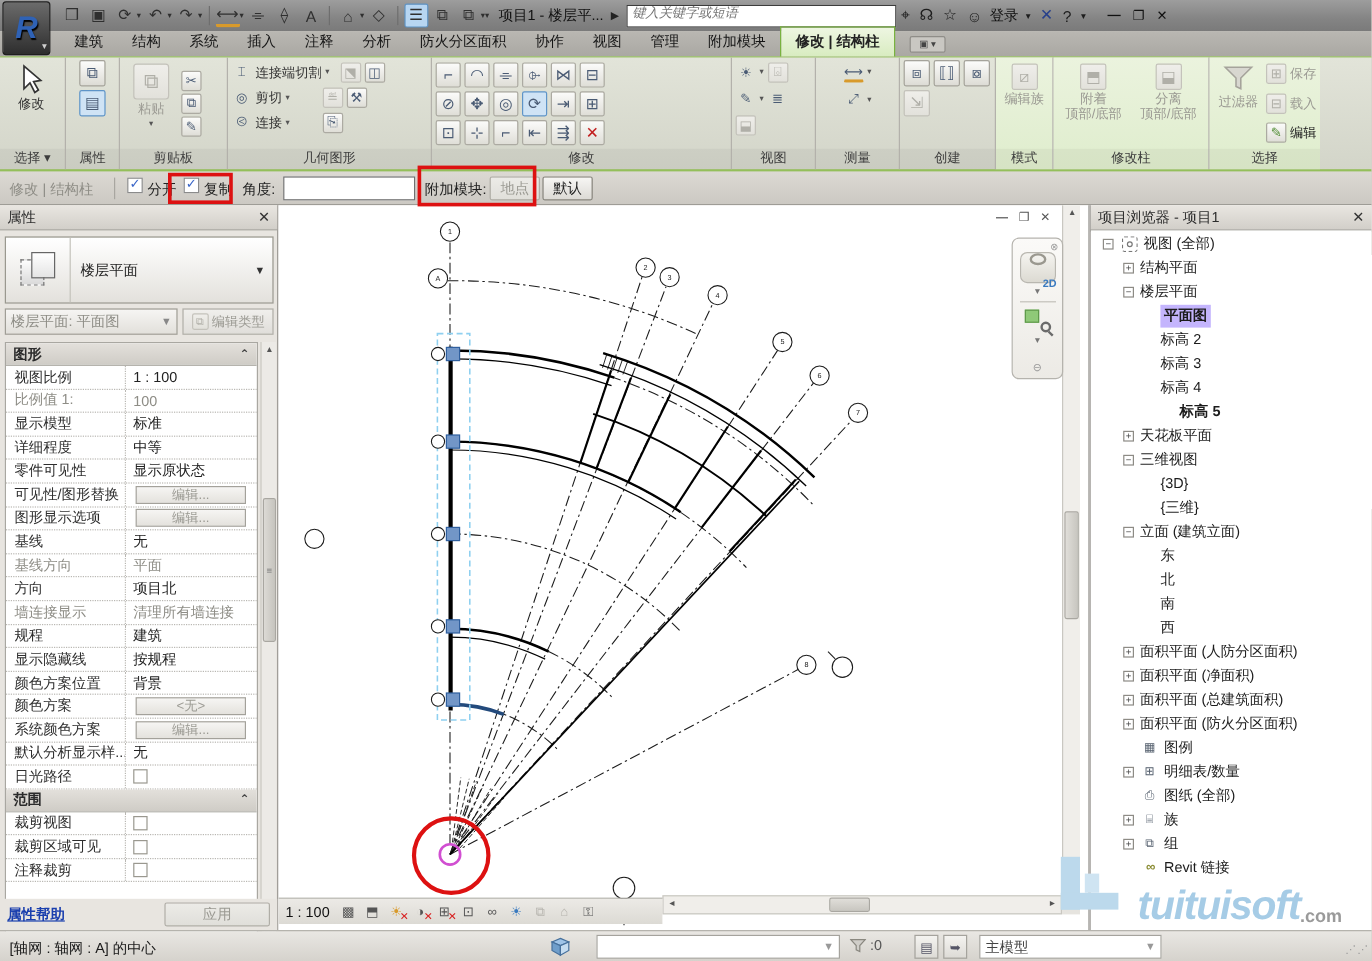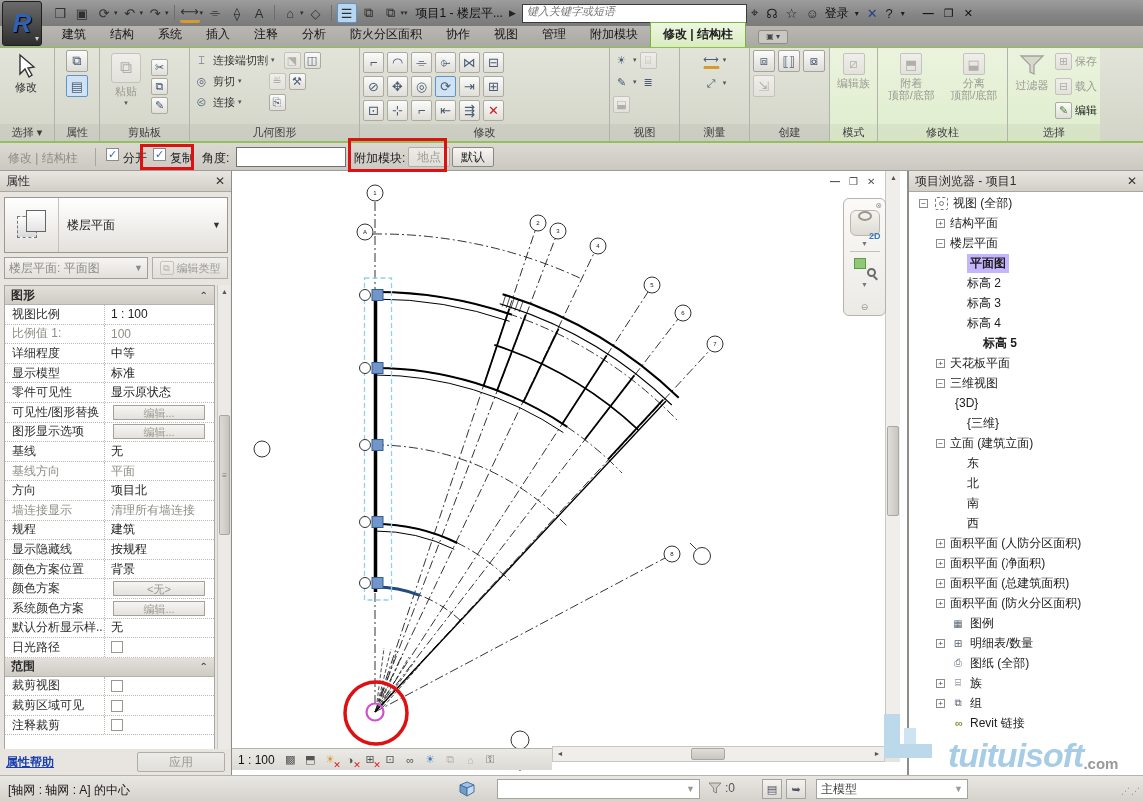--- a/index.html
+++ b/index.html
@@ -519,29 +519,29 @@
           <span>1 : 100</span>
         </div>
       </div>
       <div class="prow dis">
         <div class="pl">比例值 1:</div>
         <div class="pv">
           <span>100</span>
         </div>
       </div>
       <div class="prow">
+        <div class="pl">显示模型</div>
+        <div class="pv">
+          <span>标准</span>
+        </div>
+      </div>
+      <div class="prow">
         <div class="pl">详细程度</div>
         <div class="pv">
           <span>中等</span>
-        </div>
-      </div>
-      <div class="prow">
-        <div class="pl">显示模型</div>
-        <div class="pv">
-          <span>标准</span>
         </div>
       </div>
       <div class="prow">
         <div class="pl">零件可见性</div>
         <div class="pv">
           <span>显示原状态</span>
         </div>
       </div>
       <div class="prow">
         <div class="pl">可见性/图形替换</div>
@@ -850,21 +850,21 @@
         <span class="tlabel">标高 5</span>
       </div>
       <div class="trow" style="padding-left: 27px;">
         <span class="tgl">+</span>
         <span class="tlabel">天花板平面</span>
       </div>
       <div class="trow" style="padding-left: 27px;">
         <span class="tgl">−</span>
         <span class="tlabel">三维视图</span>
       </div>
-      <div class="trow" style="padding-left: 32px;">
+      <div class="trow" style="padding-left: 44px;">
         <span class="tgl-sp"></span>
         <span class="tlabel">{3D}</span>
       </div>
       <div class="trow" style="padding-left: 44px;">
         <span class="tgl-sp"></span>
         <span class="tlabel">{三维}</span>
       </div>
       <div class="trow" style="padding-left: 27px;">
         <span class="tgl">−</span>
         <span class="tlabel">立面 (建筑立面)</span>

